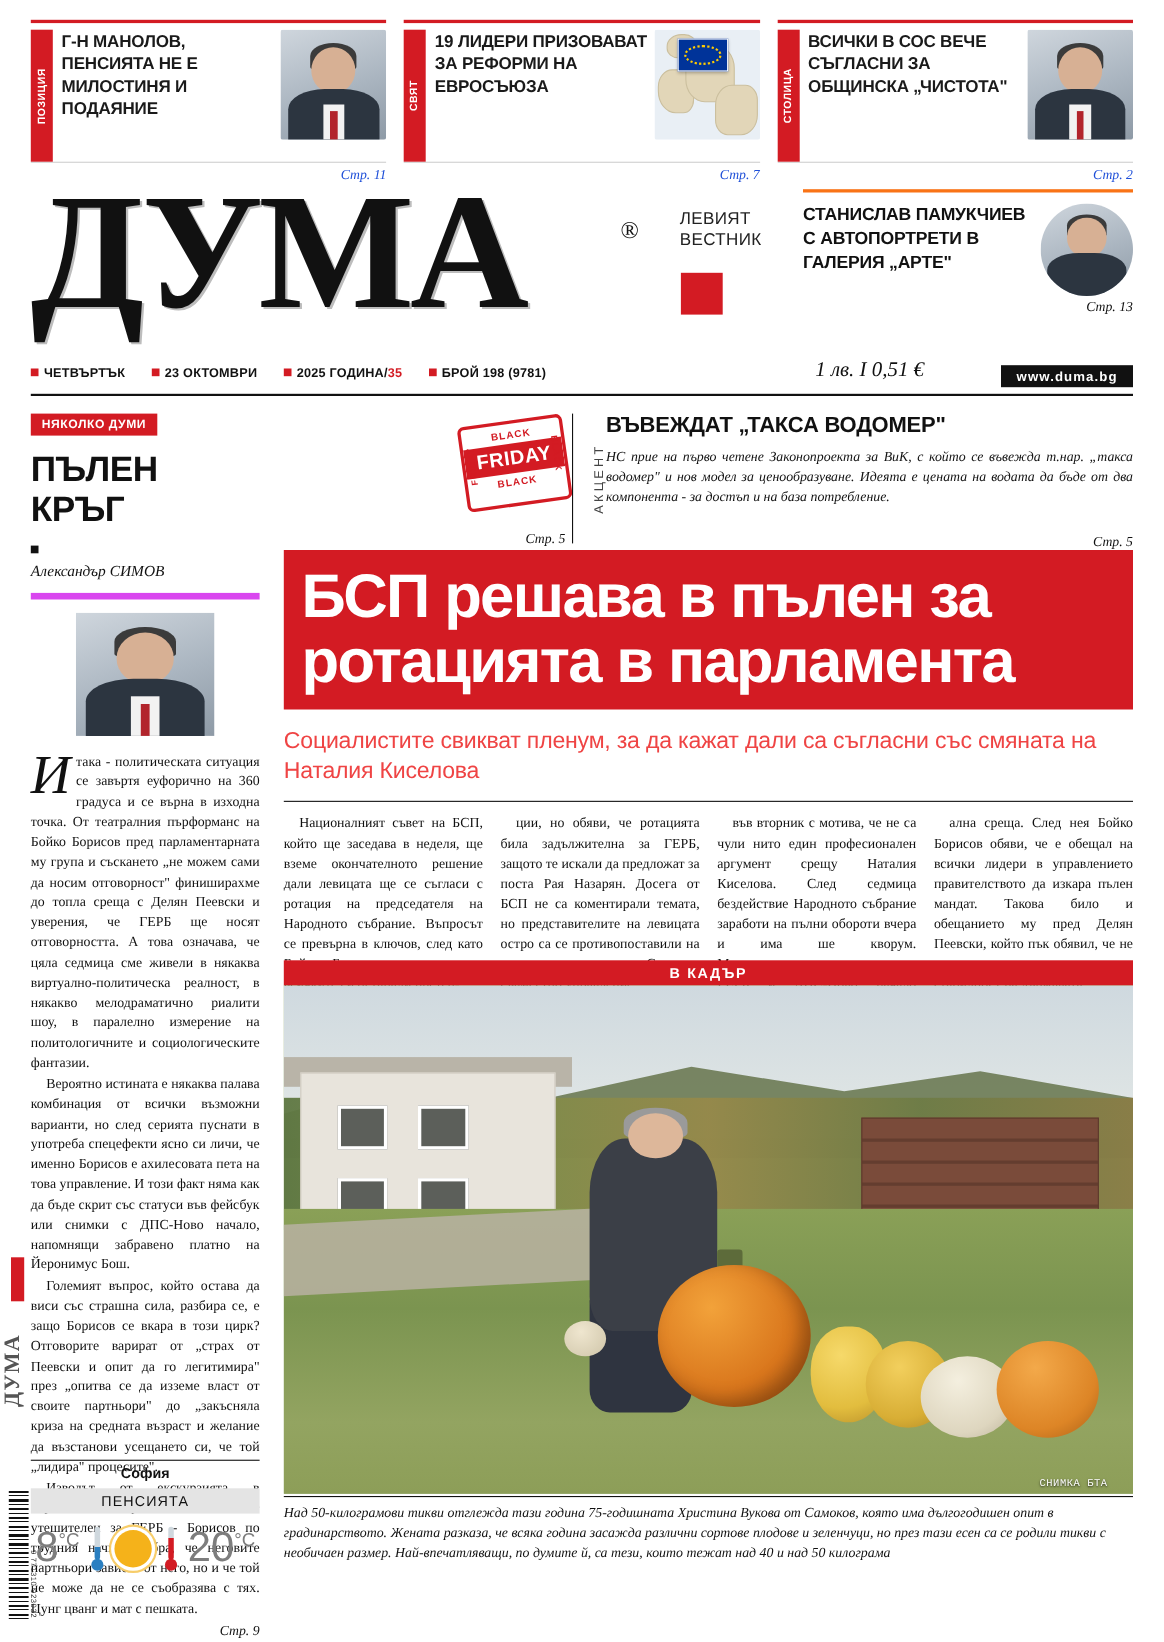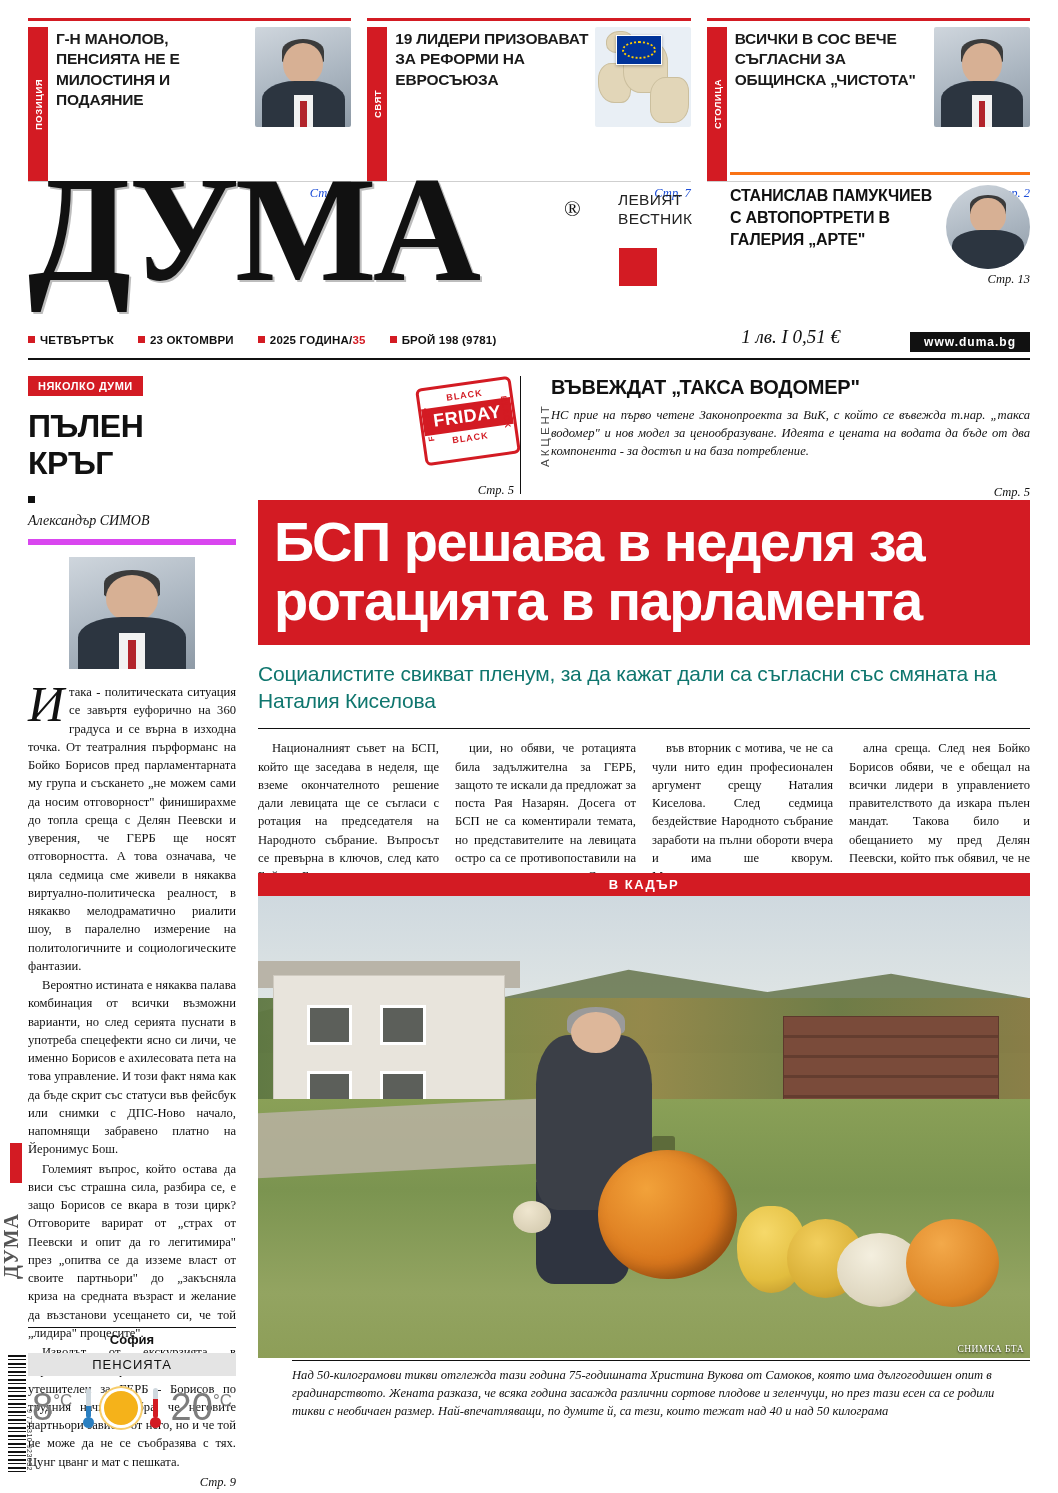--- a/index.html
+++ b/index.html
@@ -18,21 +18,21 @@
     position: relative;
     width: 1058px;
     height: 1493px;
     background: #fff;
   }
 
   
   .teaser-strip {
     position: absolute;
     top: 18px; left: 28px; right: 28px;
-    height: 164px;
+    height: 130px;
     display: flex;
     gap: 0;
   }
   .teaser {
     position: relative;
     flex: 1;
     display: flex;
     align-items: stretch;
     border-top: 3px solid #d31b23;
     border-bottom: 1px solid #cfcfcf;
@@ -519,21 +519,21 @@
     font-size: 56px;
     line-height: 1.06;
     letter-spacing: -1.5px;
     padding: 12px 16px 14px 16px;
   }
   .main-sub {
     font-family: "Liberation Sans", sans-serif;
     font-size: 21px;
     line-height: 1.28;
     margin: 16px 0 14px 0;
-    color: #0f766e;
+    color: #ef4444;
     letter-spacing: -.2px;
   }
   .main-cols {
     display: flex;
     gap: 16px;
     border-top: 1px solid #111;
     padding-top: 10px;
   }
   .main-cols .c {
     flex: 1;
@@ -662,33 +662,32 @@
     left: 84%; top: 70%; width: 12%; height: 19%;
     background: radial-gradient(circle at 38% 28%, #f3a94a, #dd8526 65%, #a95f16 100%);
     border-radius: 50%;
   }
   .pk-small {
     left: 33%; top: 66%; width: 5%; height: 7%;
     background: radial-gradient(circle at 40% 30%, #efe6cf, #cfc5a9);
   }
   .photo-credit {
     position: absolute;
-    right: 6px; bottom: 4px;
-    font-family: Liberation Serif, serif;
+    right: 23px; bottom: 4px;
+    font-family: Liberation Mono, monospace;
     font-size: 9.5px;
     color: #fff;
     letter-spacing: .5px;
     text-shadow: 0 1px 2px rgba(0,0,0,.8);
   }
   .photo-caption {
     margin-top: 6px;
     font-style: italic;
     font-size: 12.6px;
     line-height: 1.42;
-    margin-left: 34px;
   }
   .caption-rule {
     border-top: 1px solid #111;
     margin-top: 2px;
     padding-top: 6px;
   }
 </style>
 </head>
 <body>
 
@@ -841,21 +840,21 @@
       <div class="body">
         <h3>ВЪВЕЖДАТ „ТАКСА ВОДОМЕР"</h3>
         <p>НС прие на първо четене Законопроекта за ВиК, с който се въвежда т.нар. „такса водомер" и нов модел за ценообразуване. Идеята е цената на водата да бъде от два компонента - за достъп и на база потребление.</p>
       </div>
       <div class="pg">Стр. 5</div>
     </div>
 
   </div>
 
   <div class="main-wrap">
-    <div class="main-head">БСП решава в неделя за ротацията в парламента</div>
+    <div class="main-head">БСП решава в пълен за ротацията в парламента</div>
     <div class="main-sub">Социалистите свикват пленум, за да кажат дали са съгласни със смяната на Наталия Киселова</div>
     <div class="main-cols">
       <div class="c">
           <p>Националният съвет на БСП, който ще заседава в неделя, ще вземе окончателното решение дали левицата ще се съгласи с ротация на председателя на Народното събрание. Въпросът се превърна в ключов, след като Бойко Борисов се отказа от всичките си останали претен-</p>
         </div>
       <div class="c">
           <p>ции, но обяви, че ротацията била задължителна за ГЕРБ, защото те искали да предложат за поста Рая Назарян.
 Досега от БСП не са коментирали темата, но представителите на левицата остро са се противопоставили на тази идея по време на Съвет за съвместно управление</p>
         </div>
       <div class="c">

